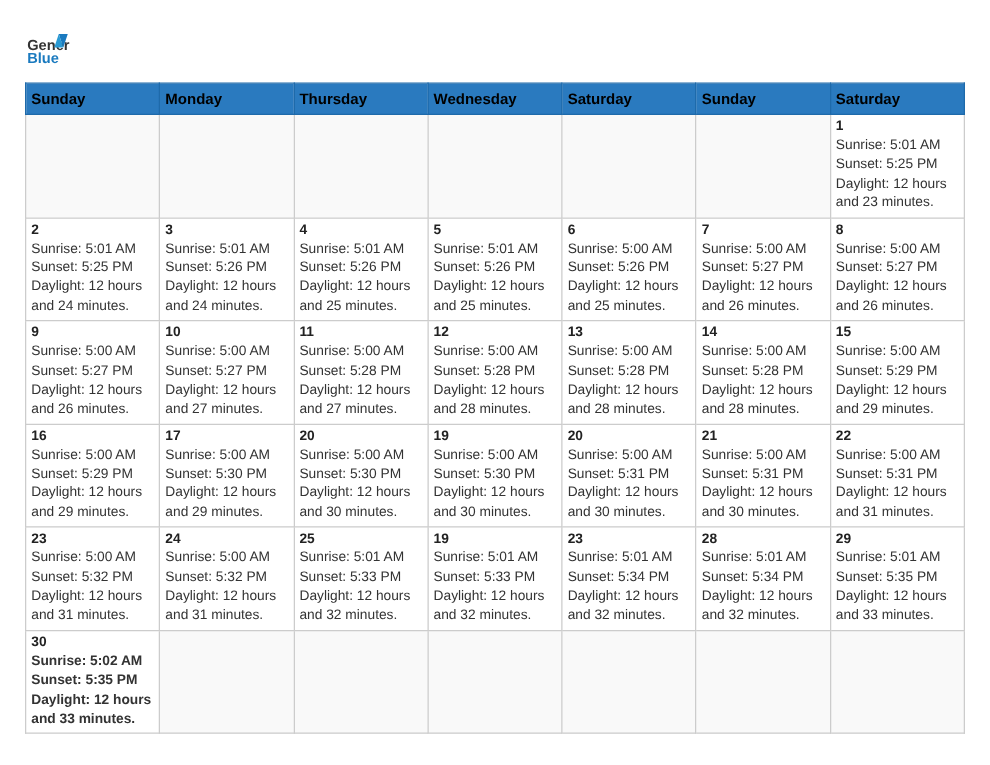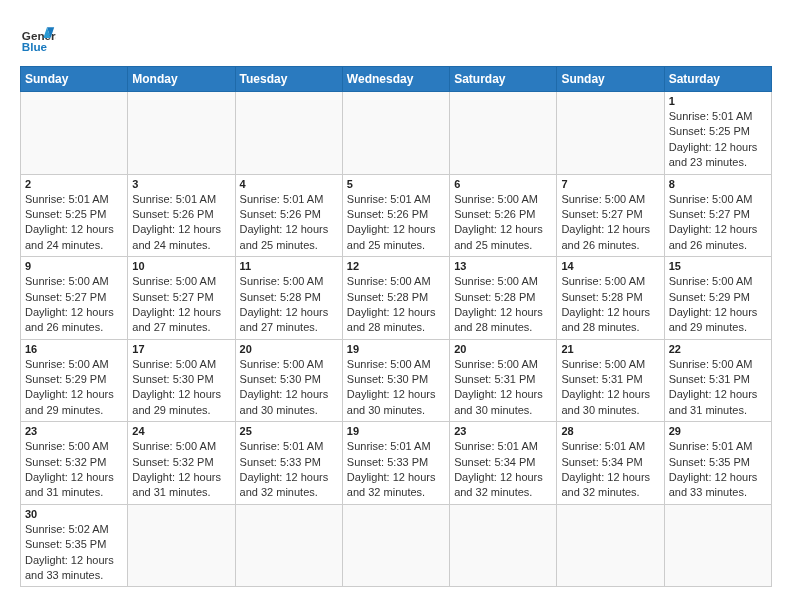--- a/index.html
+++ b/index.html
@@ -42,21 +42,21 @@
       font-size: 14px;
       color: #555;
     }
     .calendar {
       width: 100%;
       border-collapse: collapse;
       font-size: 10px;
     }
     .calendar th {
       background-color: #2a7abf;
-      color: #ffffff;
+      color: #000000;
       padding: 5px 4px;
       text-align: left;
       font-size: 12px;
       font-weight: bold;
       border: 1px solid #1e6aaa;
     }
     .calendar td {
       border: 1px solid #ccc;
       vertical-align: top;
       padding: 3px 4px;
@@ -96,21 +96,21 @@
       <div class="month-title"></div>
       <div class="subtitle"></div>
     </div>
   </div>
 
   <table class="calendar">
     <thead>
       <tr>
       <th>Sunday</th>
           <th>Monday</th>
-          <th>Tuesday</th>
+          <th>Thursday</th>
           <th>Wednesday</th>
           <th>Saturday</th>
           <th>Sunday</th>
           <th>Saturday</th>
         </tr>
     </thead>
     <tbody id="calendar-body">
     <tr>
           <td class="empty"></td>
           <td class="empty"></td>
@@ -326,21 +326,21 @@
             <div class="day-num">29</div>
             <div class="day-info" style="white-space: pre-line;">Sunrise: 5:01 AM
 Sunset: 5:35 PM
 Daylight: 12 hours
 and 33 minutes.</div>
           </td>
         </tr>
         <tr>
           <td>
             <div class="day-num">30</div>
-            <div class="day-info" style="white-space: pre-line;">Sunrise: 5:02 AM
+            <div class="day-info" style="white-space: pre-line; font-weight: bold;">Sunrise: 5:02 AM
 Sunset: 5:35 PM
 Daylight: 12 hours
 and 33 minutes.</div>
           </td>
           <td class="empty"></td>
           <td class="empty"></td>
           <td class="empty"></td>
           <td class="empty"></td>
           <td class="empty"></td>
           <td class="empty"></td>

